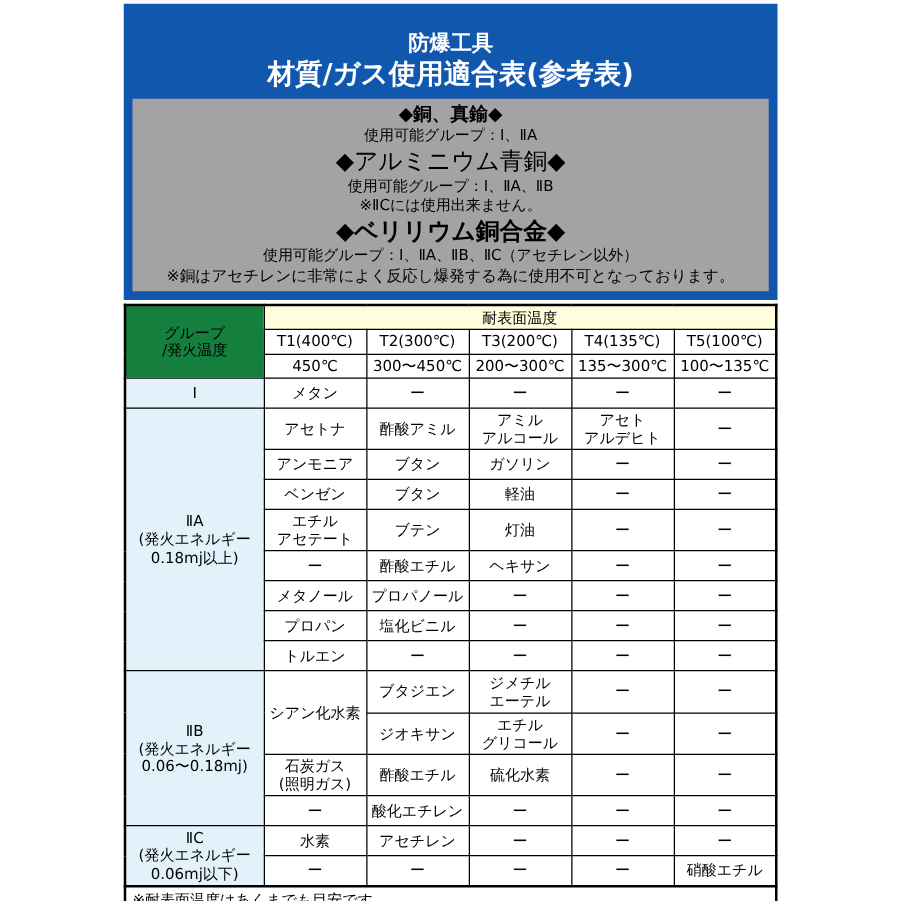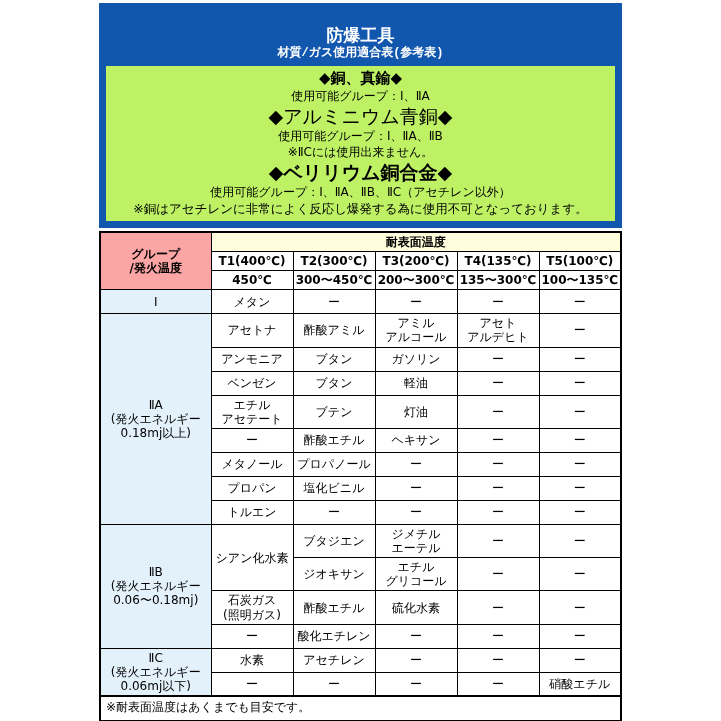--- a/index.html
+++ b/index.html
@@ -9,43 +9,43 @@
     font-family:"DejaVu Sans","Liberation Sans",sans-serif;
     color:#000;
   }
   .page { position:relative; width:721px; height:721px; overflow:hidden; background:#fff; }
   .content { position:absolute; left:99px; top:3px; width:523px; }
 
   
   .blue-wrap { background:#1257AE; padding:16px 7px 7px 7px; }
   .banner { color:#fff; text-align:center; font-weight:bold; padding:6px 0 5px 0; }
   .banner-line1 { font-size:17px; line-height:1.25; }
-  .banner-line2 { font-size:12px; line-height:1.25;font-family:Liberation Mono, monospace; }
-  .info-box { background:#bef264; text-align:center; padding:3px 2px 4px 2px; }
+  .banner-line2 { font-size:22px; line-height:1.25; }
+  .info-box { background:#a3a3a3; text-align:center; padding:3px 2px 4px 2px; }
   .ib-h  { font-weight:bold; font-size:15px; line-height:1.3; }
   .ib-h2 { font-weight:normal; font-size:19px; line-height:1.3;text-align:center; }
   .ib-h3 { font-weight:bold; font-size:19px; line-height:1.3; }
   .ib-t  { font-size:12px; line-height:1.3; }
   .ib-t2 { font-size:12.5px; line-height:1.3; }
 
   
   table.gas {
     border-collapse:collapse; table-layout:fixed;
     width:523px; margin-top:3px;
     border:2px solid #000;
   }
   table.gas td {
     border:1px solid #000;
     font-size:12px; line-height:1.18;
     text-align:center; vertical-align:middle;
     padding:2px 1px; height:24px;
     white-space:pre-line;
   }
-  table.gas tr.hdr td { height:17px;font-weight:bold; }
-  td.corner  { background:#fca5a5; }
+  table.gas tr.hdr td { height:17px; }
+  td.corner  { background:#15803d; }
   td.surface { background:#FFFDDB; }
   td.group   { background:#E2F1FA; }
 
   
   .notes {
     width:523px; border:2px solid #000; margin-top:-2px;
     padding:3px 5px 4px 5px; background:#fff;
   }
   .note-line  { font-size:12px; line-height:1.3; text-align:left; }
 </style>

